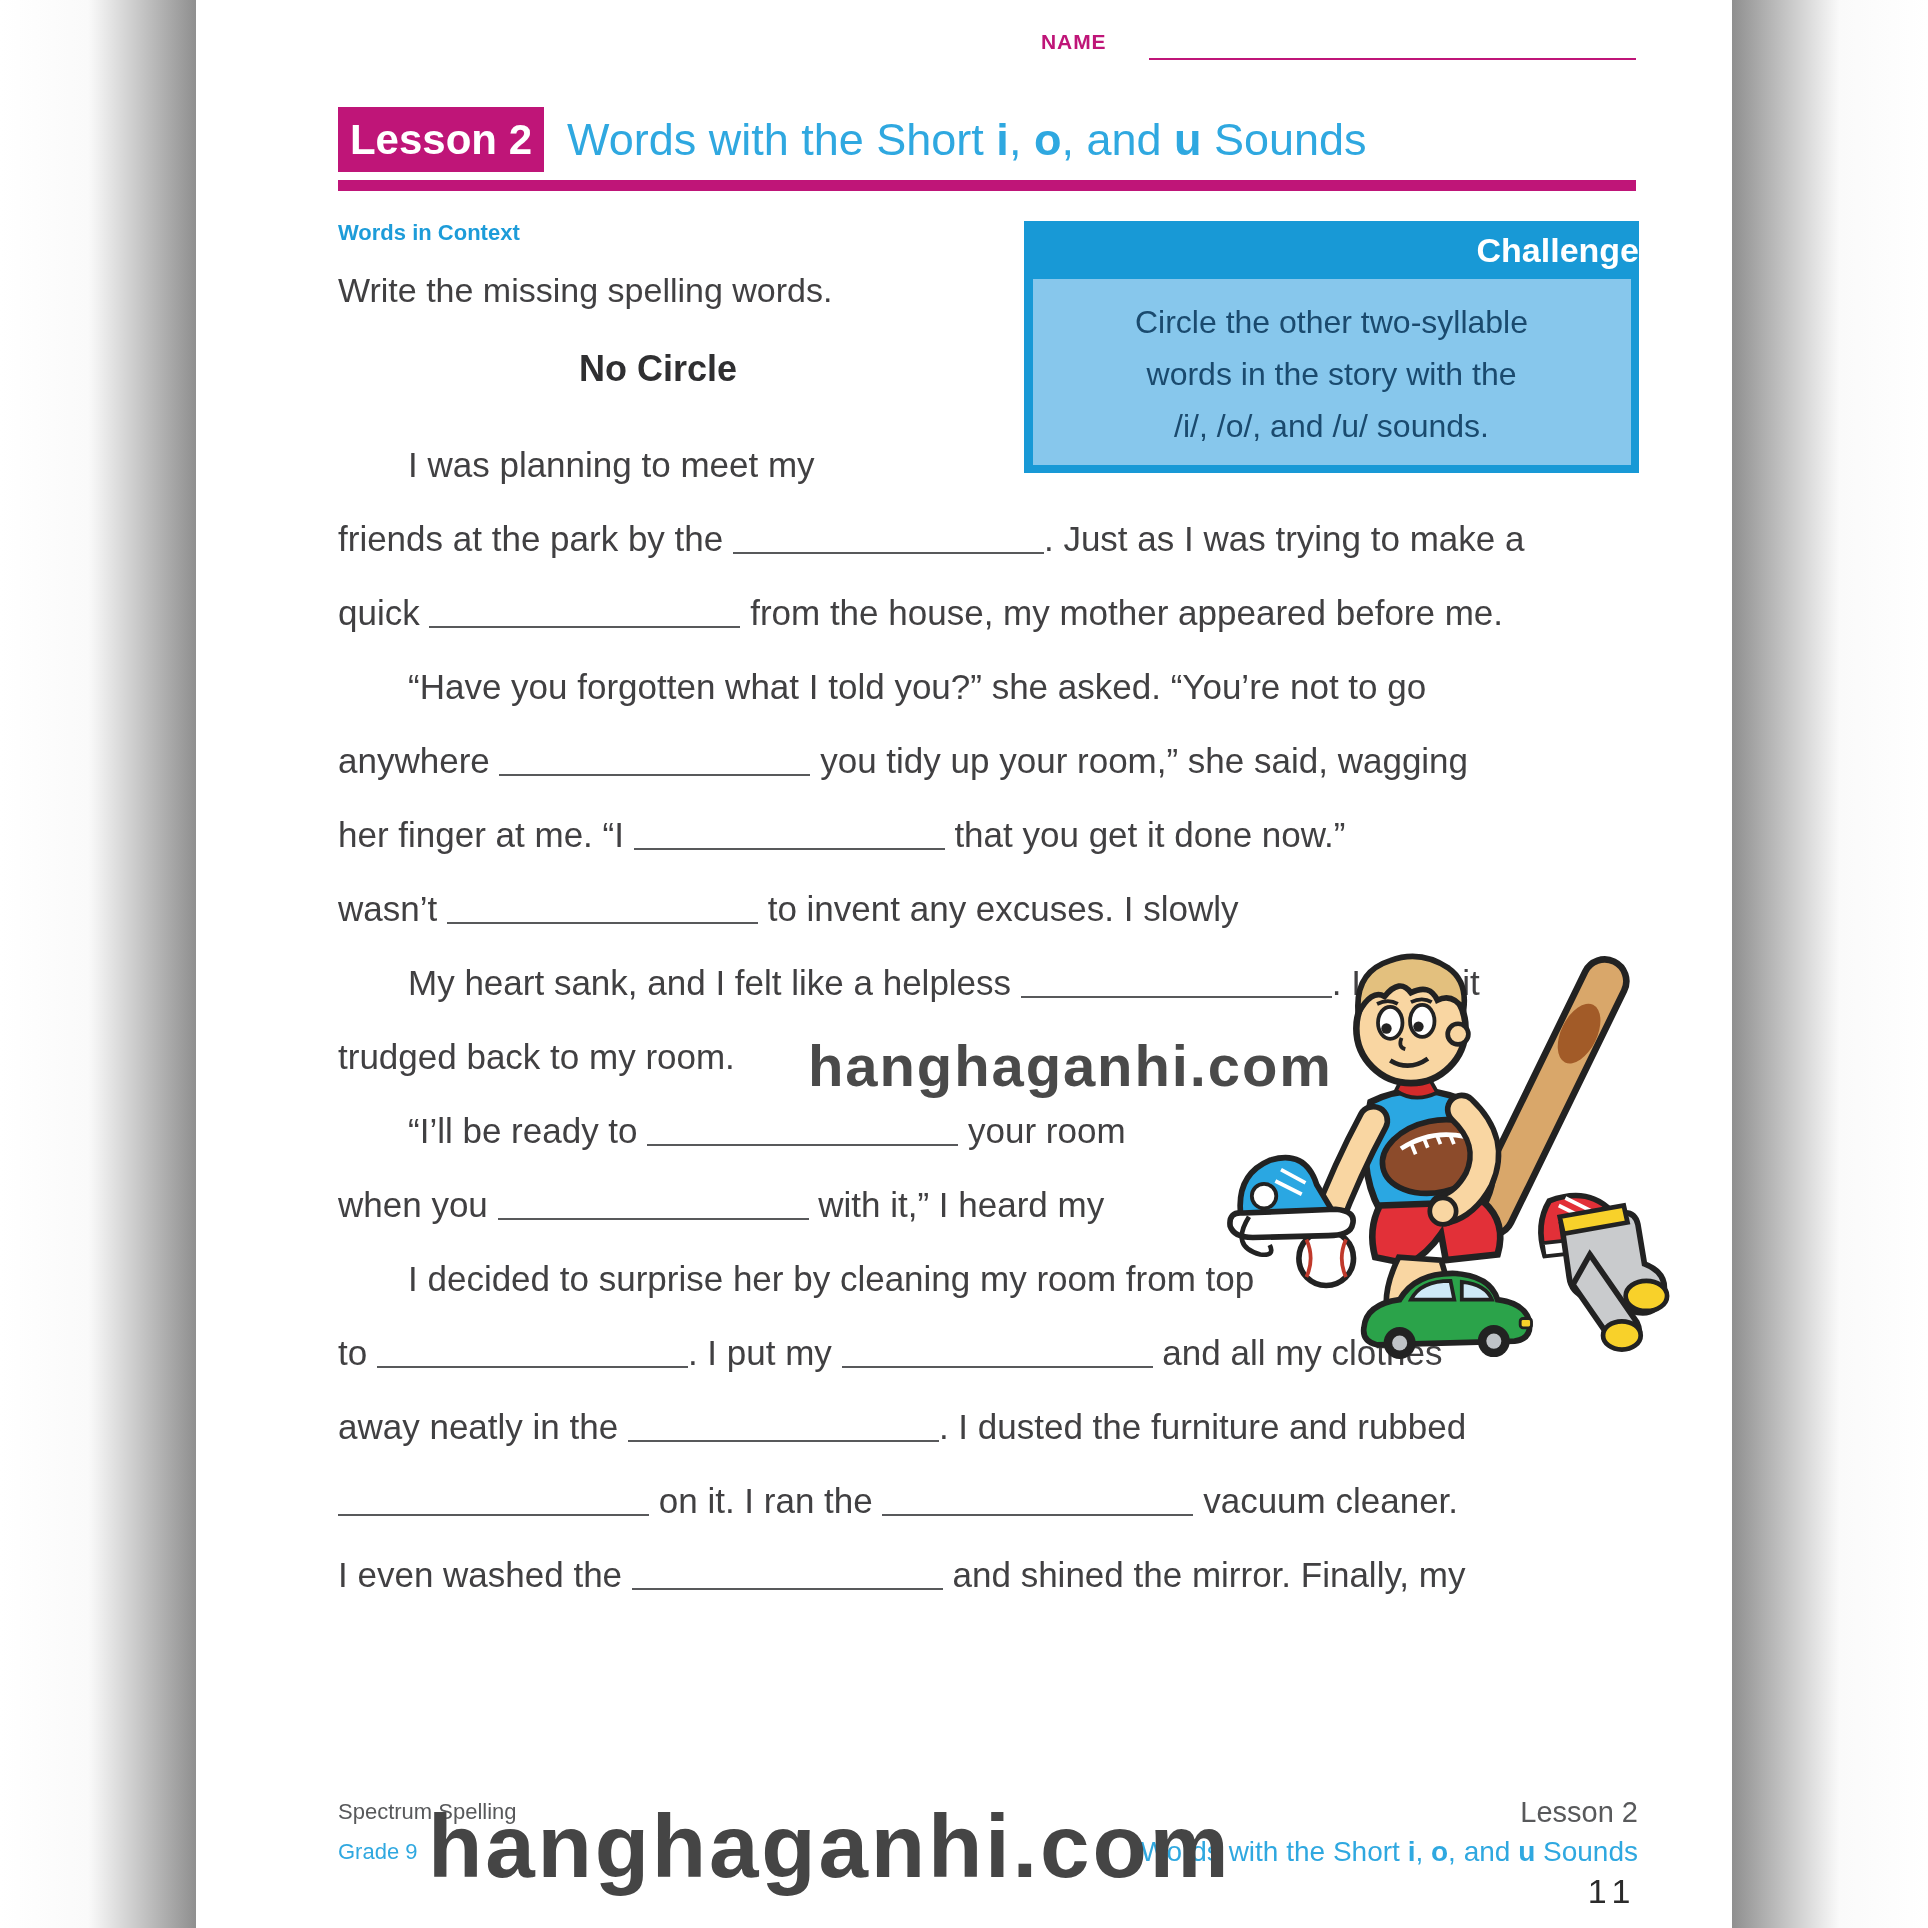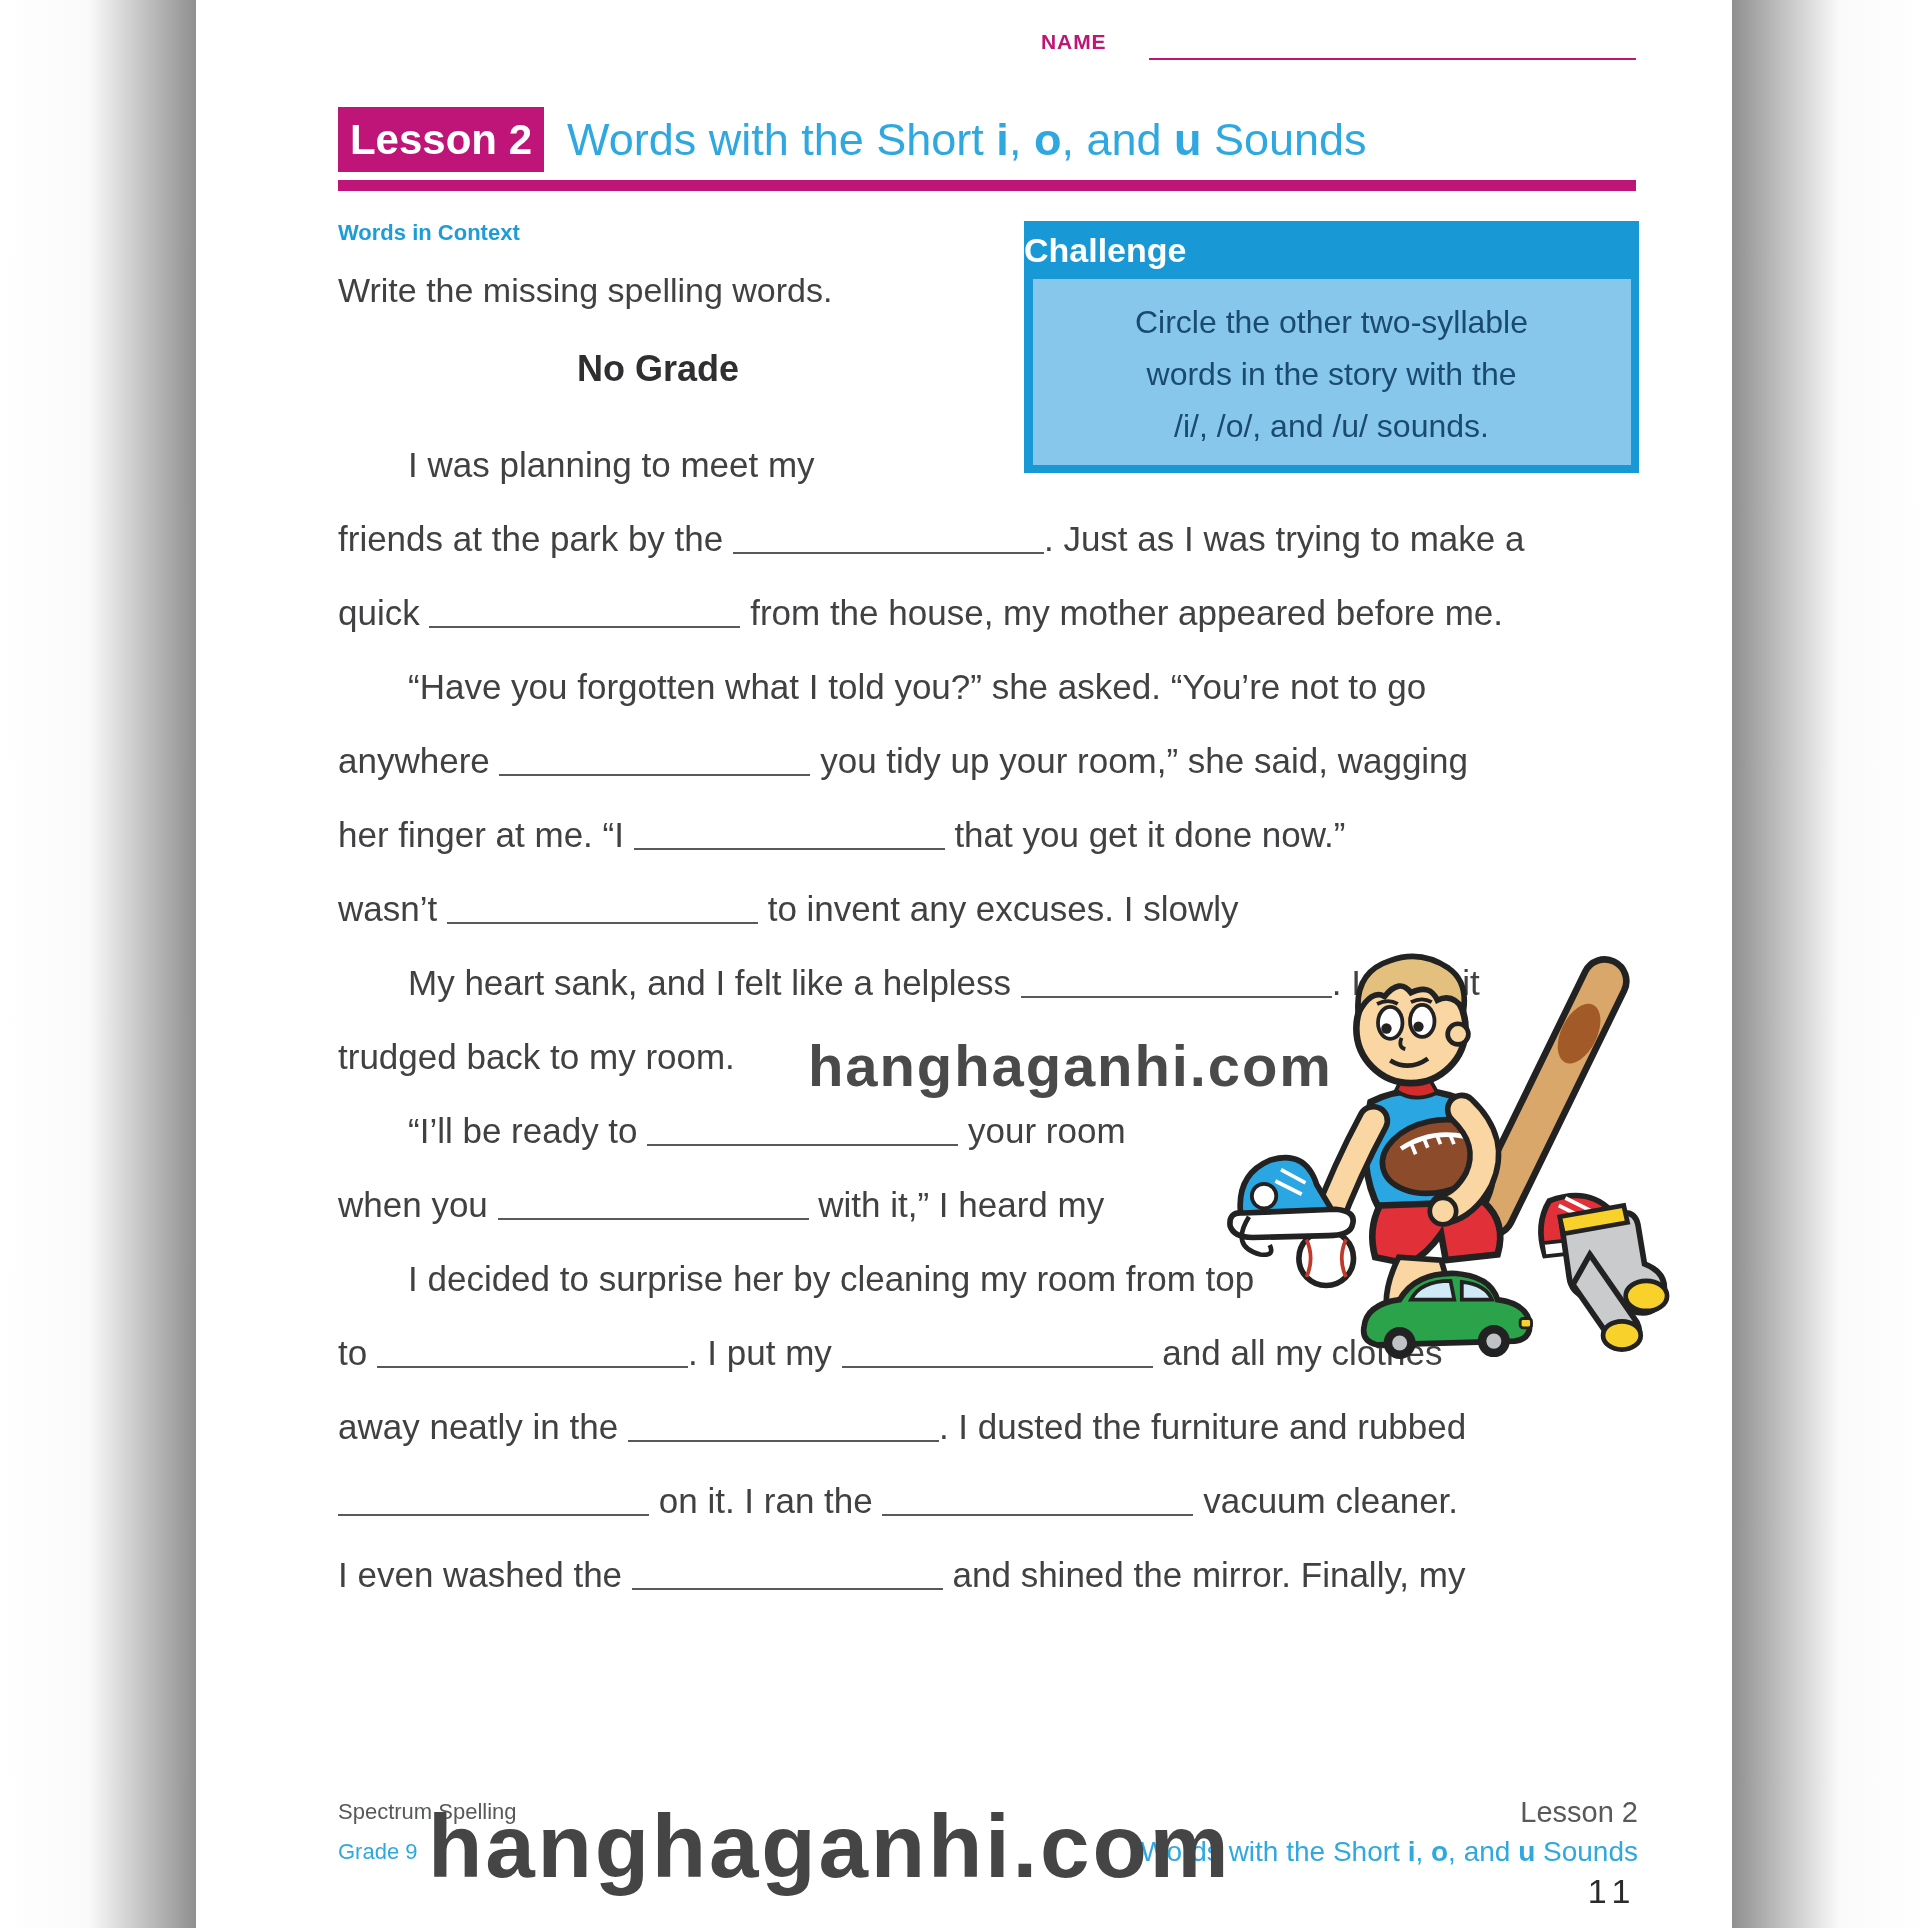--- a/index.html
+++ b/index.html
@@ -20,21 +20,21 @@
                 color:#ffffff;font-size:42px;font-weight:700;text-align:center;line-height:65px;}
   .lesson-title{position:absolute;left:567px;top:107px;height:65px;line-height:65px;
                 font-size:45px;color:#2FA8E0;white-space:nowrap;}
   .header-rule{position:absolute;left:338px;top:180px;width:1298px;height:11.3px;background:#BF1578;}
   
   .wic-heading{position:absolute;left:338px;top:220px;font-size:22px;font-weight:700;color:#1D9CD9;}
   .wic-instruction{position:absolute;left:338px;top:271px;font-size:34px;color:#414042;}
   
   .challenge{position:absolute;left:1024px;top:221px;width:615px;height:252px;background:#1899D6;
              box-sizing:border-box;}
-  .challenge-title{height:58px;line-height:58px;text-align:left;color:#ffffff;
+  .challenge-title{height:58px;line-height:58px;text-align:right;color:#ffffff;
                    font-size:34px;font-weight:700;}
   .challenge-body{position:absolute;left:8.5px;right:8.5px;top:58px;bottom:8.5px;background:#87C7EC;
                   color:#1A4A6E;font-size:32px;text-align:center;padding-top:17px;box-sizing:border-box;}
   .challenge-body div{line-height:52px;}
   
   .story-title{position:absolute;left:338px;top:348px;width:640px;text-align:center;
                font-size:36px;font-weight:700;color:#2f2f31;}
   .story{position:absolute;left:338px;top:428px;width:1301px;font-size:35px;color:#414042;}
   .story-line{line-height:74px;white-space:nowrap;}
   .story-line.indent{text-indent:70px;}
@@ -74,21 +74,21 @@
 
   <div class="challenge">
     <div class="challenge-title">Challenge</div>
     <div class="challenge-body">
         <div>Circle the other two-syllable</div>
         <div>words in the story with the</div>
         <div>/i/, /o/, and /u/ sounds.</div>
       </div>
   </div>
 
-  <div class="story-title">No Grade</div>
+  <div class="story-title">No Circle</div>
   <div class="story" id="story-lines">
       <div class="story-line indent">I was planning to meet my</div>
       <div class="story-line">friends at the park by the <span class="blank"></span>. Just as I was trying to make a</div>
       <div class="story-line">quick <span class="blank"></span> from the house, my mother appeared before me.</div>
       <div class="story-line indent">“Have you forgotten what I told you?” she asked. “You’re not to go</div>
       <div class="story-line">anywhere <span class="blank"></span> you tidy up your room,” she said, wagging</div>
       <div class="story-line">her finger at me. “I <span class="blank"></span> that you get it done now.”</div>
       <div class="story-line">wasn’t <span class="blank"></span> to invent any excuses. I slowly</div>
       <div class="story-line indent">My heart sank, and I felt like a helpless <span class="blank"></span>. I knew it</div>
       <div class="story-line">trudged back to my room.</div>

